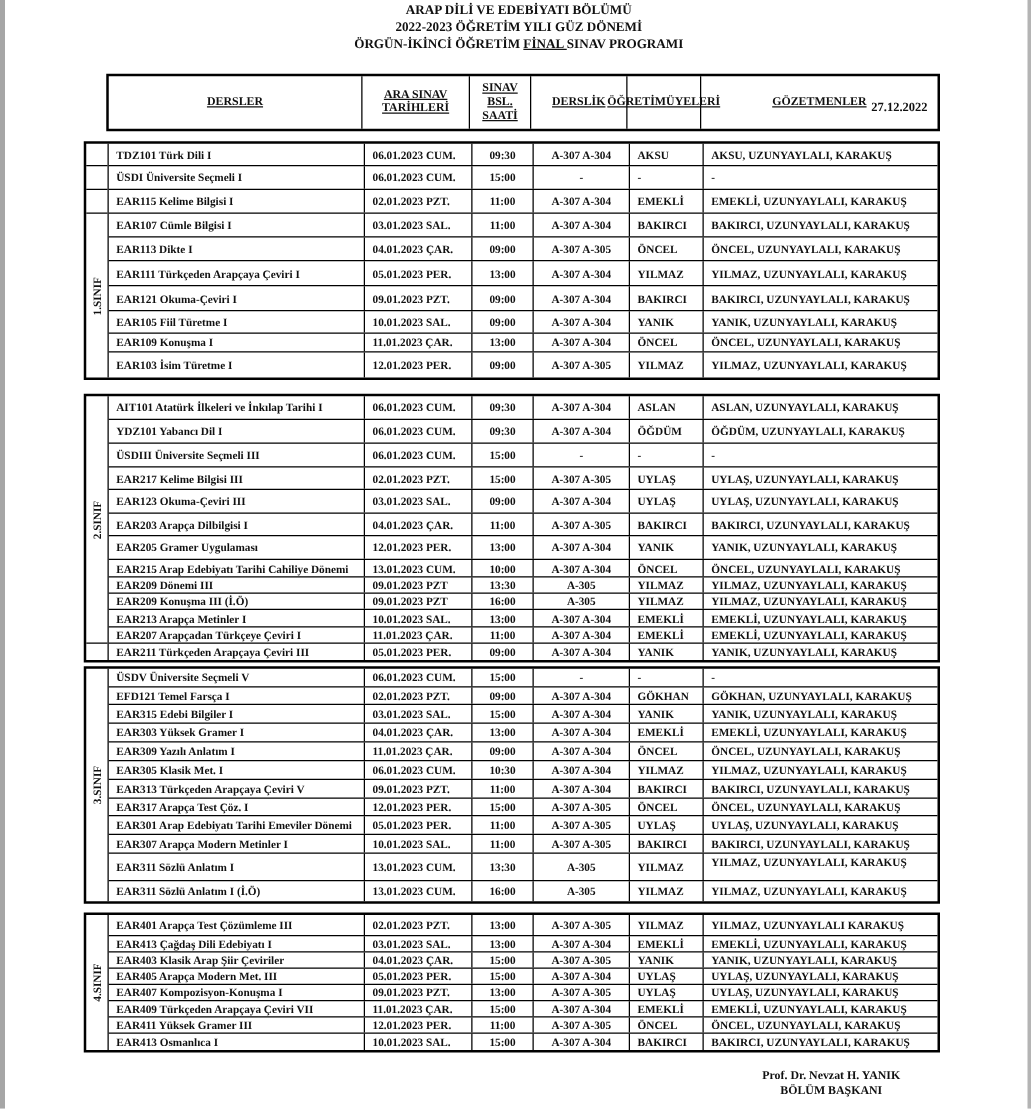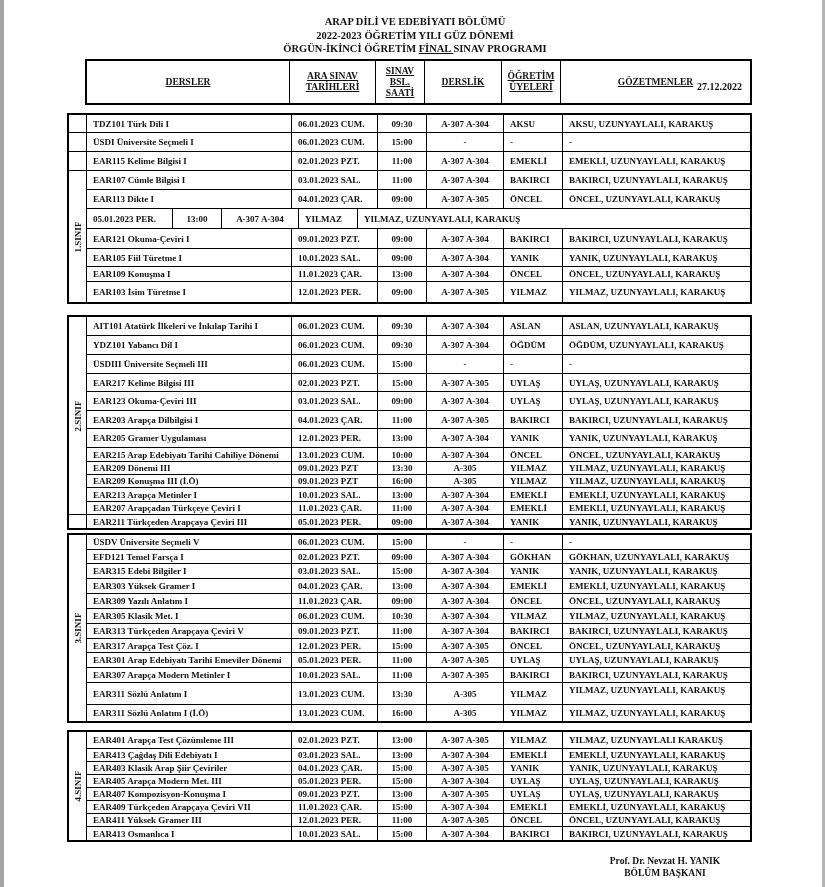--- a/index.html
+++ b/index.html
@@ -1,20 +1,20 @@
 <!DOCTYPE html>
 <html><head>
 <meta charset="utf-8">
 <style>
   * { box-sizing: border-box; margin: 0; padding: 0; }
   html, body { width: 825px; height: 887px; background: #ffffff; overflow: hidden; }
   body { position: relative; font-family: "Liberation Serif", "DejaVu Serif", serif; color: #111; }
   .edge-left { position: absolute; left: 0; top: 0; width: 4px; height: 887px; background: #a6a6a6; }
   .edge-right { position: absolute; right: 0; top: 0; width: 3px; height: 887px; background: #b4b4b4; }
-  .title { position: absolute; left: 250px; width: 330px; text-align: center; font-weight: bold; font-size: 10.5px; line-height: 13.5px; top: 15px; }
+  .title { position: absolute; left: 250px; width: 330px; text-align: center; font-weight: bold; font-size: 10.5px; line-height: 13.5px; top: 2px; }
   .title u { text-decoration: underline; }
   .date { position: absolute; top: 47px; left: 650px; width: 92px; text-align: right; font-weight: bold; font-size: 10px; margin-top: 34px; }
   .hdr { position: absolute; top: 59px; left: 85px; width: 667px; height: 46px; border: 2px solid #000; display: flex; }
   .hdr div { display: flex; align-items: center; justify-content: center; text-align: center; font-weight: bold; font-size: 9.5px; line-height: 11px; text-decoration: underline; border-right: 1px solid #000; }
   .hdr div:last-child { border-right: none; }
   .block { position: absolute; left: 67px; width: 685px; border: 2px solid #000; display: flex; }
   .grp { width: 18px; border-right: 1px solid #000; position: relative; flex-shrink: 0; }
   .grp .lbl { position: absolute; left: 50%; top: 50%; transform: translate(-50%,-50%) rotate(-90deg); white-space: nowrap; font-weight: bold; font-size: 9px; }
   .rows { flex: 1; display: flex; flex-direction: column; }
   .row { display: flex; border-bottom: 1px solid #000; font-weight: bold; font-size: 9px; }
@@ -49,21 +49,21 @@
   <div style="width:86px;flex-direction:column">
     <span>ARA SINAV</span>
     <span>TARİHLERİ</span>
   </div>
   <div style="width:49px;flex-direction:column">
     <span>SINAV</span>
     <span>BSL.</span>
     <span>SAATİ</span>
   </div>
   <div style="width:77px">DERSLİK</div>
-  <div style="width:59px;flex-direction:column">
+  <div style="width:59px;flex-direction:row">
     <span>ÖĞRETİM</span>
     <span>ÜYELERİ</span>
   </div>
   <div style="flex:1">GÖZETMENLER</div>
 </div>
 
 <div id="blocks">
     <div class="block" style="top: 113px;">
       <div class="grp" style="display: flex; flex-direction: column;">
         <div style="height: 18px; border-bottom: 1px solid rgb(0, 0, 0);"></div>
@@ -108,20 +108,21 @@
         </div>
         <div class="row" style="height: 19px;">
           <span class="c1">EAR113 Dikte I</span>
           <span class="c2">04.01.2023 ÇAR.</span>
           <span class="c3">09:00</span>
           <span class="c4">A-307 A-305</span>
           <span class="c5">ÖNCEL</span>
           <span class="c6">ÖNCEL, UZUNYAYLALI, KARAKUŞ</span>
         </div>
         <div class="row" style="height: 20px;">
+          <span class="c1">EAR111 Türkçeden Arapçaya Çeviri I</span>
           <span class="c2">05.01.2023 PER.</span>
           <span class="c3">13:00</span>
           <span class="c4">A-307 A-304</span>
           <span class="c5">YILMAZ</span>
           <span class="c6">YILMAZ, UZUNYAYLALI, KARAKUŞ</span>
         </div>
         <div class="row" style="height: 20px;">
           <span class="c1">EAR121 Okuma-Çeviri I</span>
           <span class="c2">09.01.2023 PZT.</span>
           <span class="c3">09:00</span>

